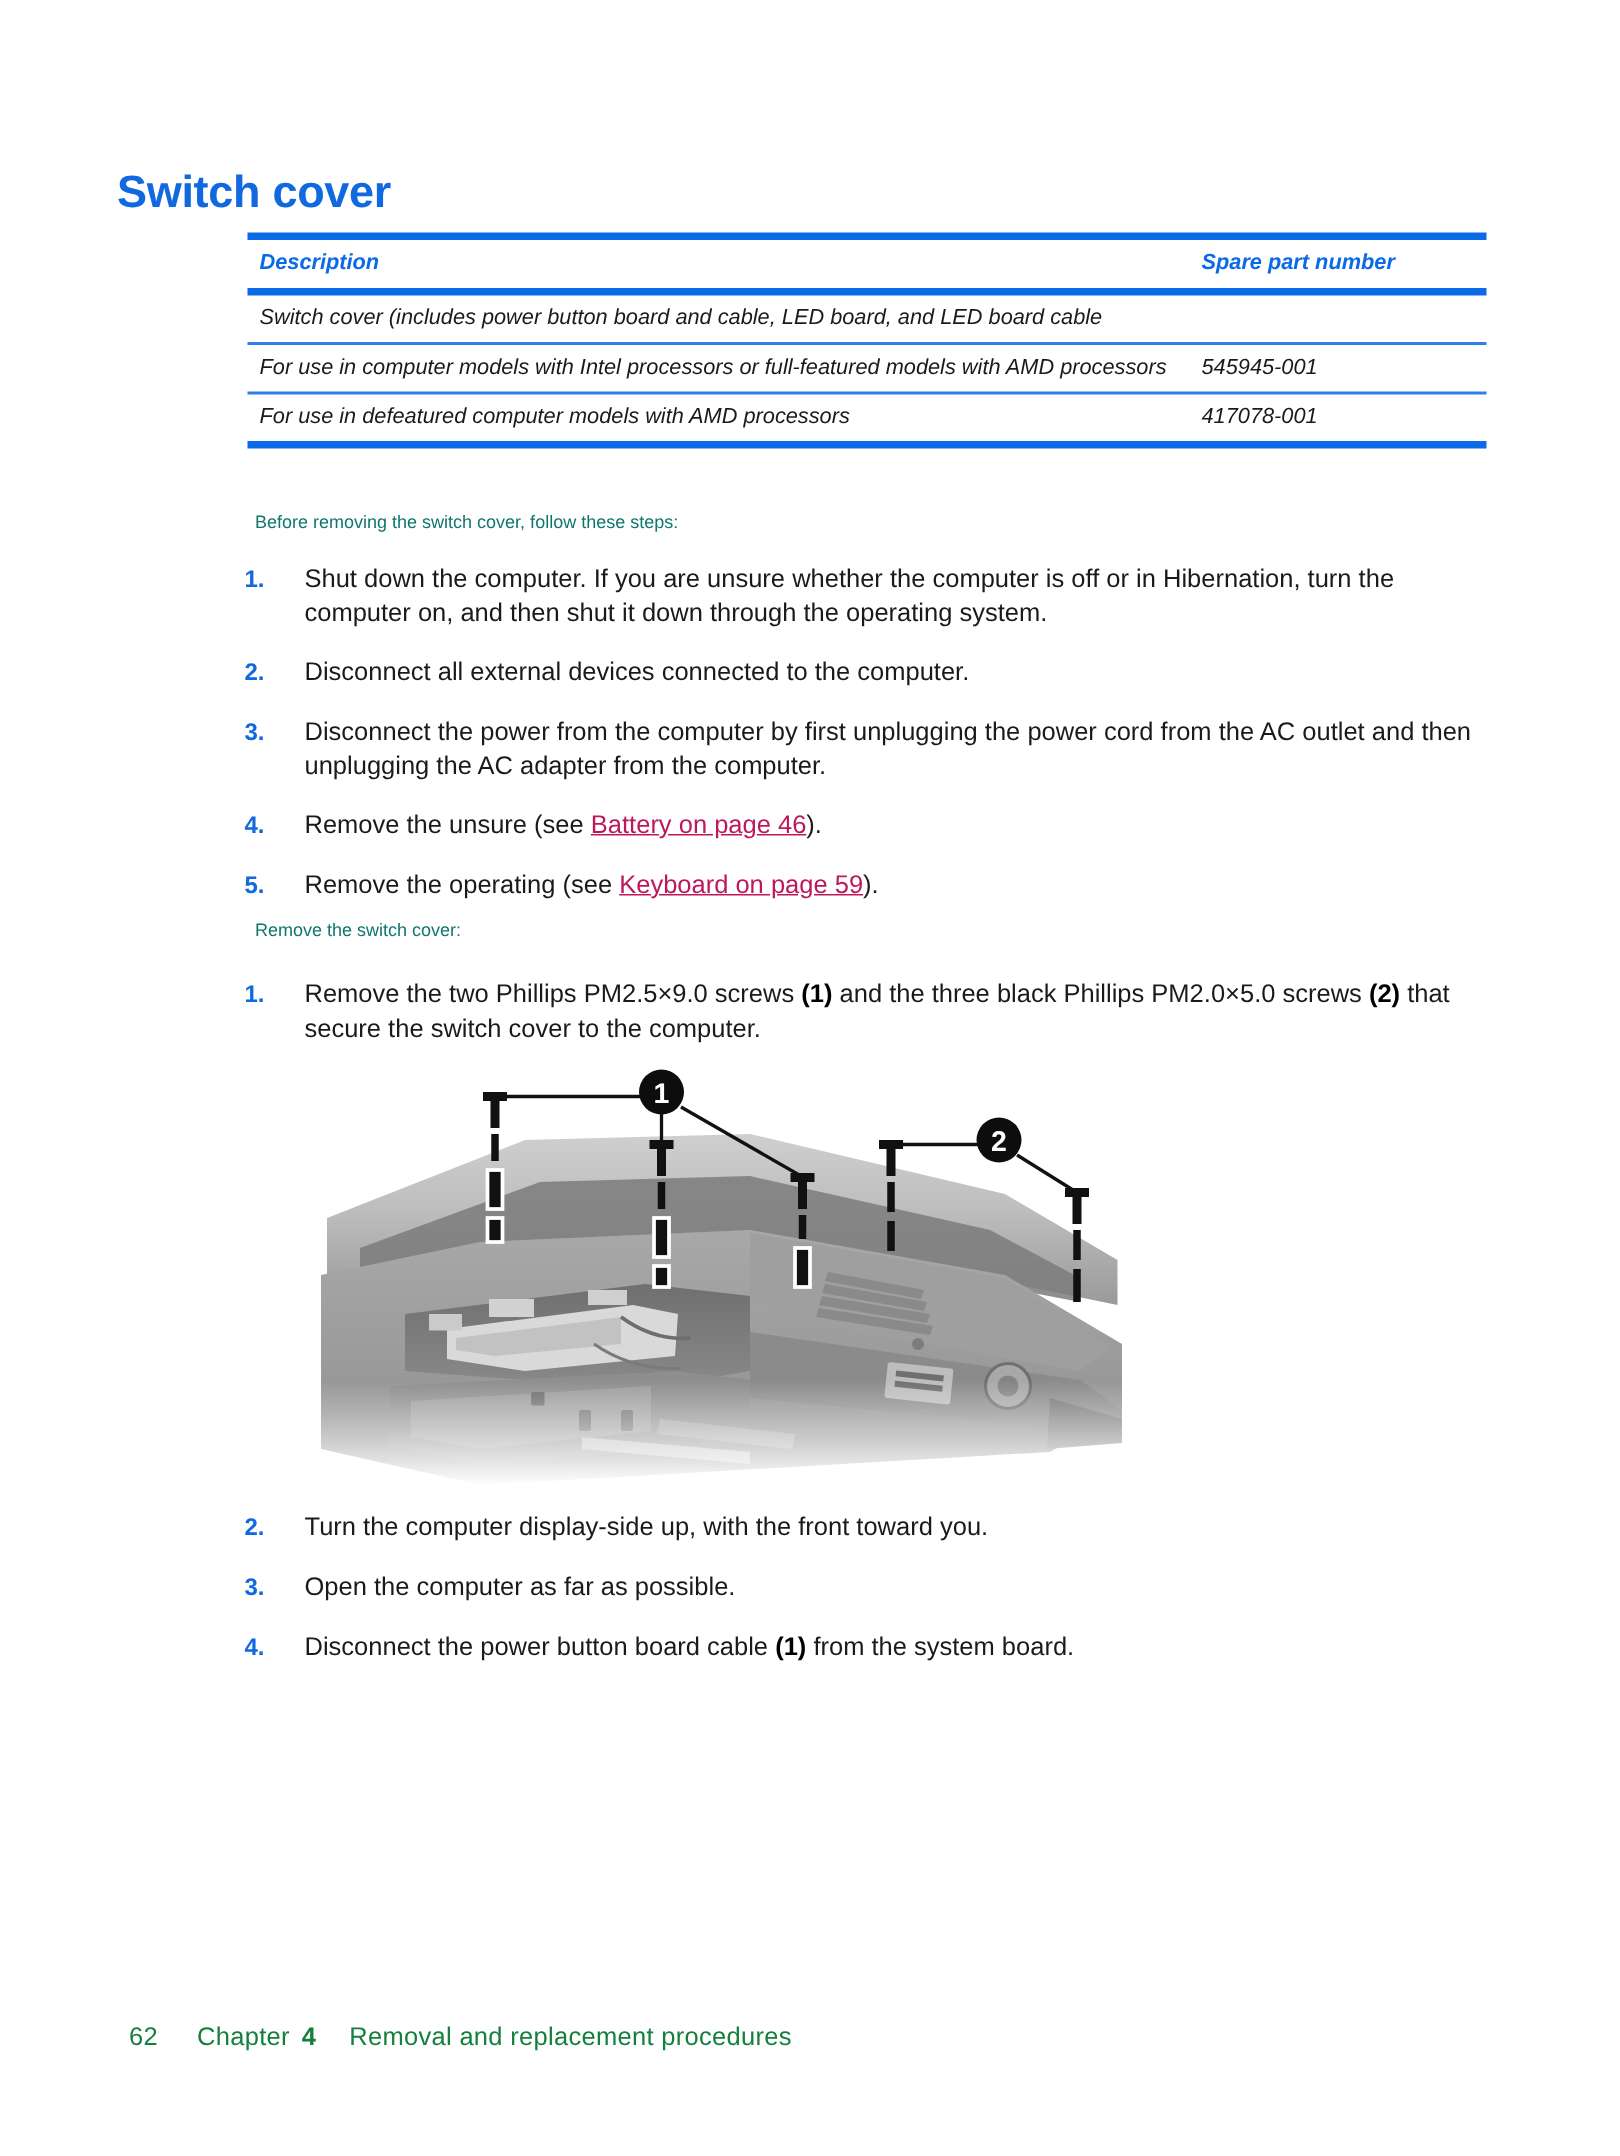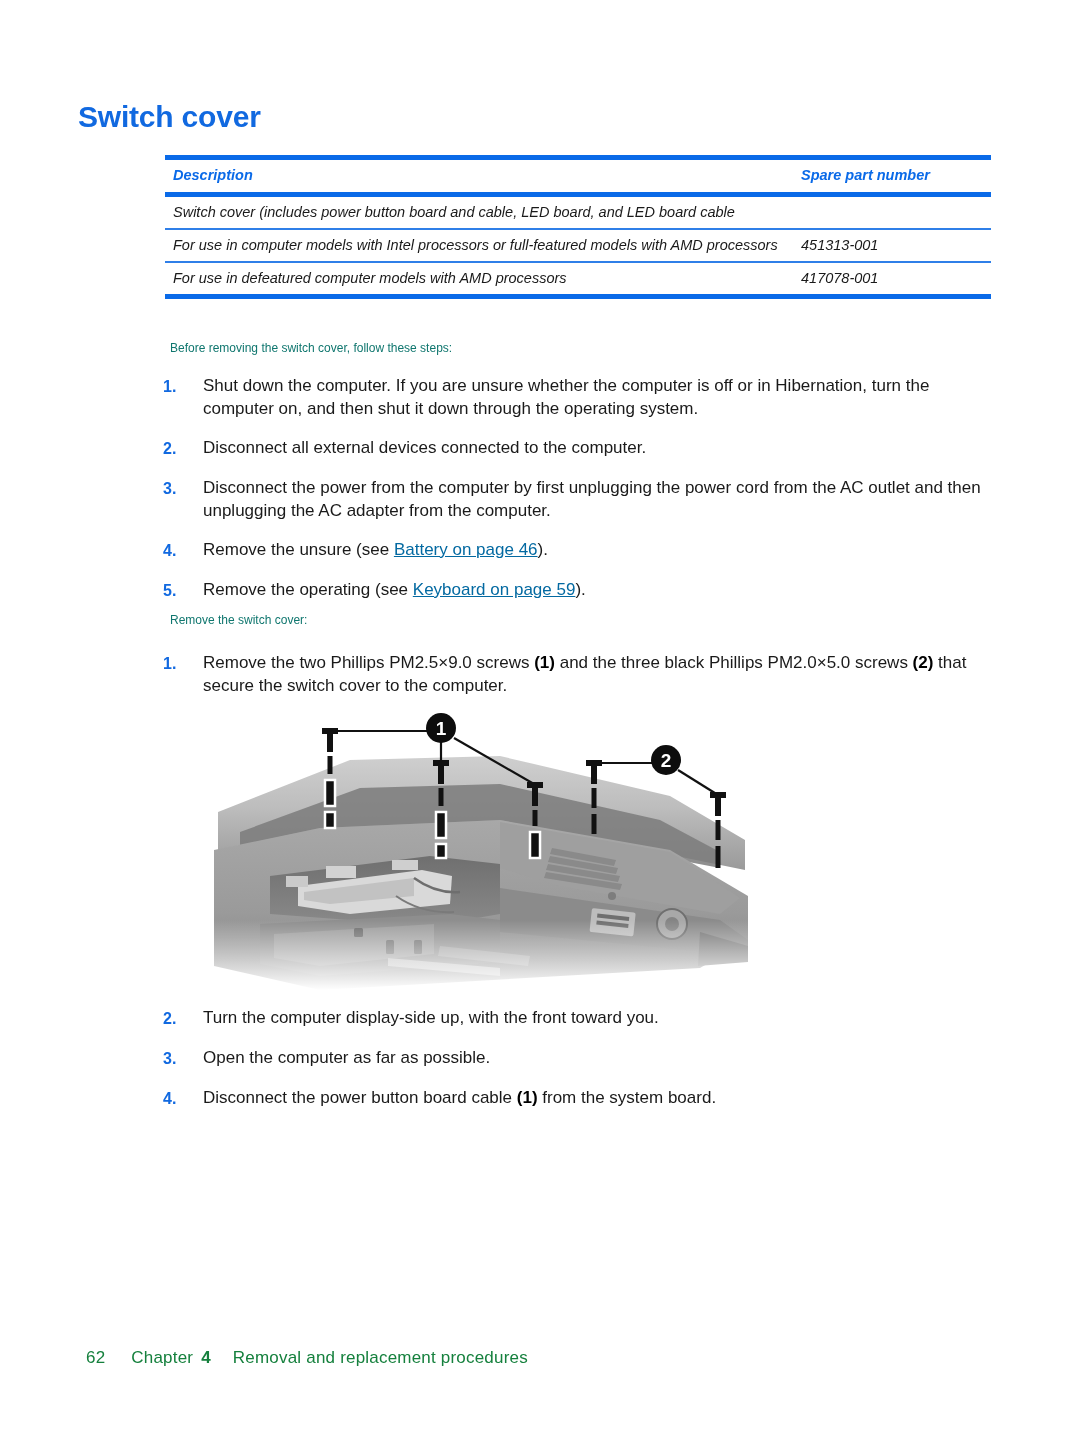--- a/index.html
+++ b/index.html
@@ -19,21 +19,21 @@
   .page {
     position: absolute;
     inset: 0;
     background: #ffffff;
   }
 
   
   .page-title {
     position: absolute;
     left: 78px;
-    top: 100px;
+    top: 112px;
     font-size: 30px;
     font-weight: bold;
     color: #1169e0;
     letter-spacing: -0.2px;
   }
 
   
   .parts-table {
     position: absolute;
     left: 165px;
@@ -112,21 +112,21 @@
     padding-top: 1px;
   }
   .step-text {
     flex: 1 1 auto;
     font-size: 17px;
     line-height: 23px;
     color: #1a1a1a;
   }
   .step-text b { font-weight: bold; color: #000; }
   .doclink {
-    color: #0369a1;
+    color: #be185d;
   }
 
   
   .figure {
     position: absolute;
     left: 200px;
     top: 700px;
     width: 560px;
     height: 300px;
   }
@@ -163,21 +163,21 @@
     <div class="rule-thick"></div>
 
     <div class="trow">
       <div class="cdesc">Switch cover (includes power button board and cable, LED board, and LED board cable</div>
       <div class="cpart"></div>
     </div>
     <div class="rule-thin"></div>
 
     <div class="trow">
       <div class="cdesc">For use in computer models with Intel processors or full-featured models with AMD processors</div>
-      <div class="cpart">451313-001</div>
+      <div class="cpart">545945-001</div>
     </div>
     <div class="rule-thin"></div>
 
     <div class="trow">
       <div class="cdesc">For use in defeatured computer models with AMD processors</div>
       <div class="cpart">417078-001</div>
     </div>
 
     <div class="rule-thick"></div>
   </div>

